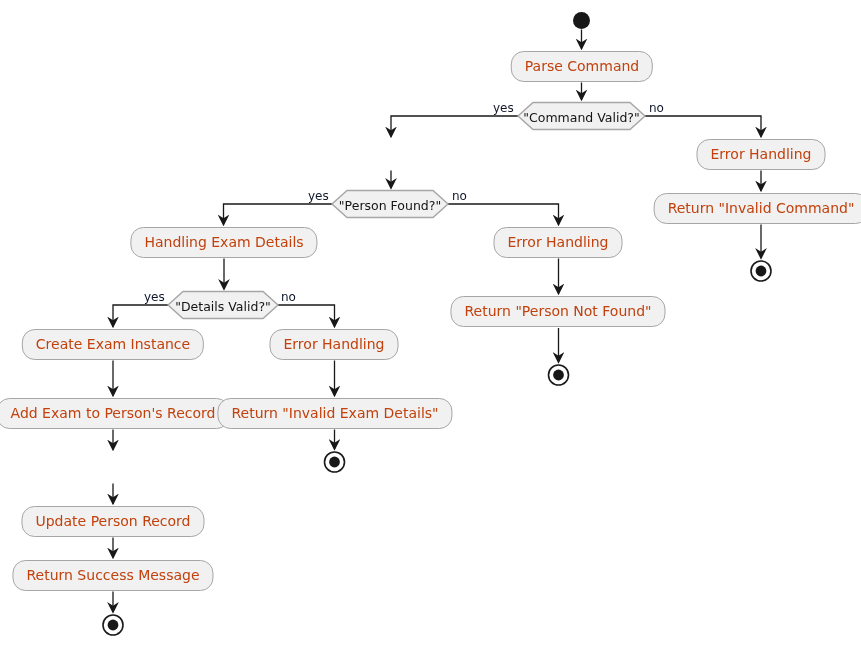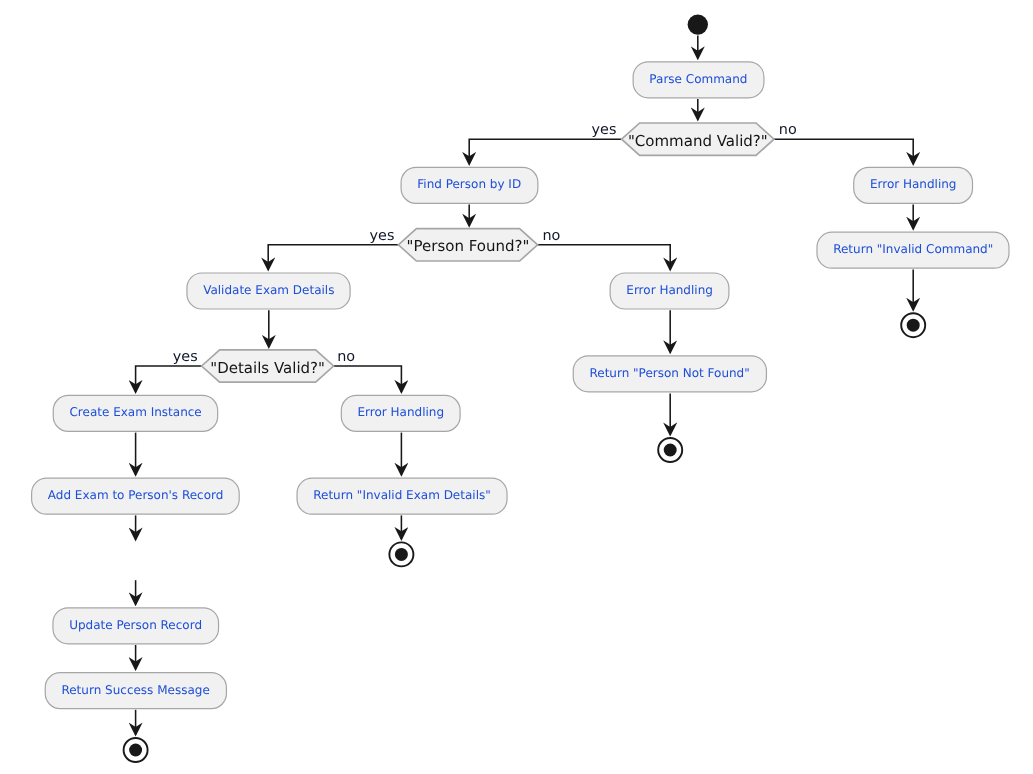--- a/index.html
+++ b/index.html
@@ -14,22 +14,22 @@
   .node{
     position:absolute;
     transform:translateX(-50%);
     box-sizing:border-box;
     height:31px;
     line-height:29px;
     padding:0 13px;
     background:#f1f1f1;
     border:1.5px solid #a6a6a6;
     border-radius:13px;
-    font-size:10px;
-    color:#1d4ed8;
+    font-size:14px;
+    color:#c2410c;
     white-space:nowrap;
     text-align:center;
     box-shadow:0 0 0 0 transparent;
   }
   .dlabel{
     position:absolute;
     transform:translate(-50%,-50%);
     font-size:12.5px;
     color:#141414;
     white-space:nowrap;
@@ -97,22 +97,21 @@
       <circle cx="558.5" cy="375" r="10" fill="#ffffff" stroke="#1a1a1a" stroke-width="1.6"></circle>
       <circle cx="558.5" cy="375" r="5.4" fill="#181818"></circle>
     </g>
     <g>
       <circle cx="761" cy="271" r="10" fill="#ffffff" stroke="#1a1a1a" stroke-width="1.6"></circle>
       <circle cx="761" cy="271" r="5.4" fill="#181818"></circle>
     </g>
   </svg>
 
   <div class="node" style="left:582px;top:51px">Parse Command</div>
-  <div class="node" style="left:391px;top:139px">Find Person by ID</div>
-  <div class="node" style="left:224px;top:227px">Validate Exam Details</div>
+  <div class="node" style="left:224px;top:227px">Handling Exam Details</div>
   <div class="node" style="left:113px;top:329px">Create Exam Instance</div>
   <div class="node" style="left:113px;top:398px">Add Exam to Person's Record</div>
   <div class="node" style="left:113px;top:560px">Return Success Message</div>
   <div class="node" style="left:113px;top:506px">Update Person Record</div>
   <div class="node" style="left:334px;top:329px">Error Handling</div>
   <div class="node" style="left:335px;top:398px">Return "Invalid Exam Details"</div>
   <div class="node" style="left:558px;top:227px">Error Handling</div>
   <div class="node" style="left:558px;top:296px">Return "Person Not Found"</div>
   <div class="node" style="left:761px;top:139px">Error Handling</div>
   <div class="node" style="left:761px;top:193px">Return "Invalid Command"</div>

